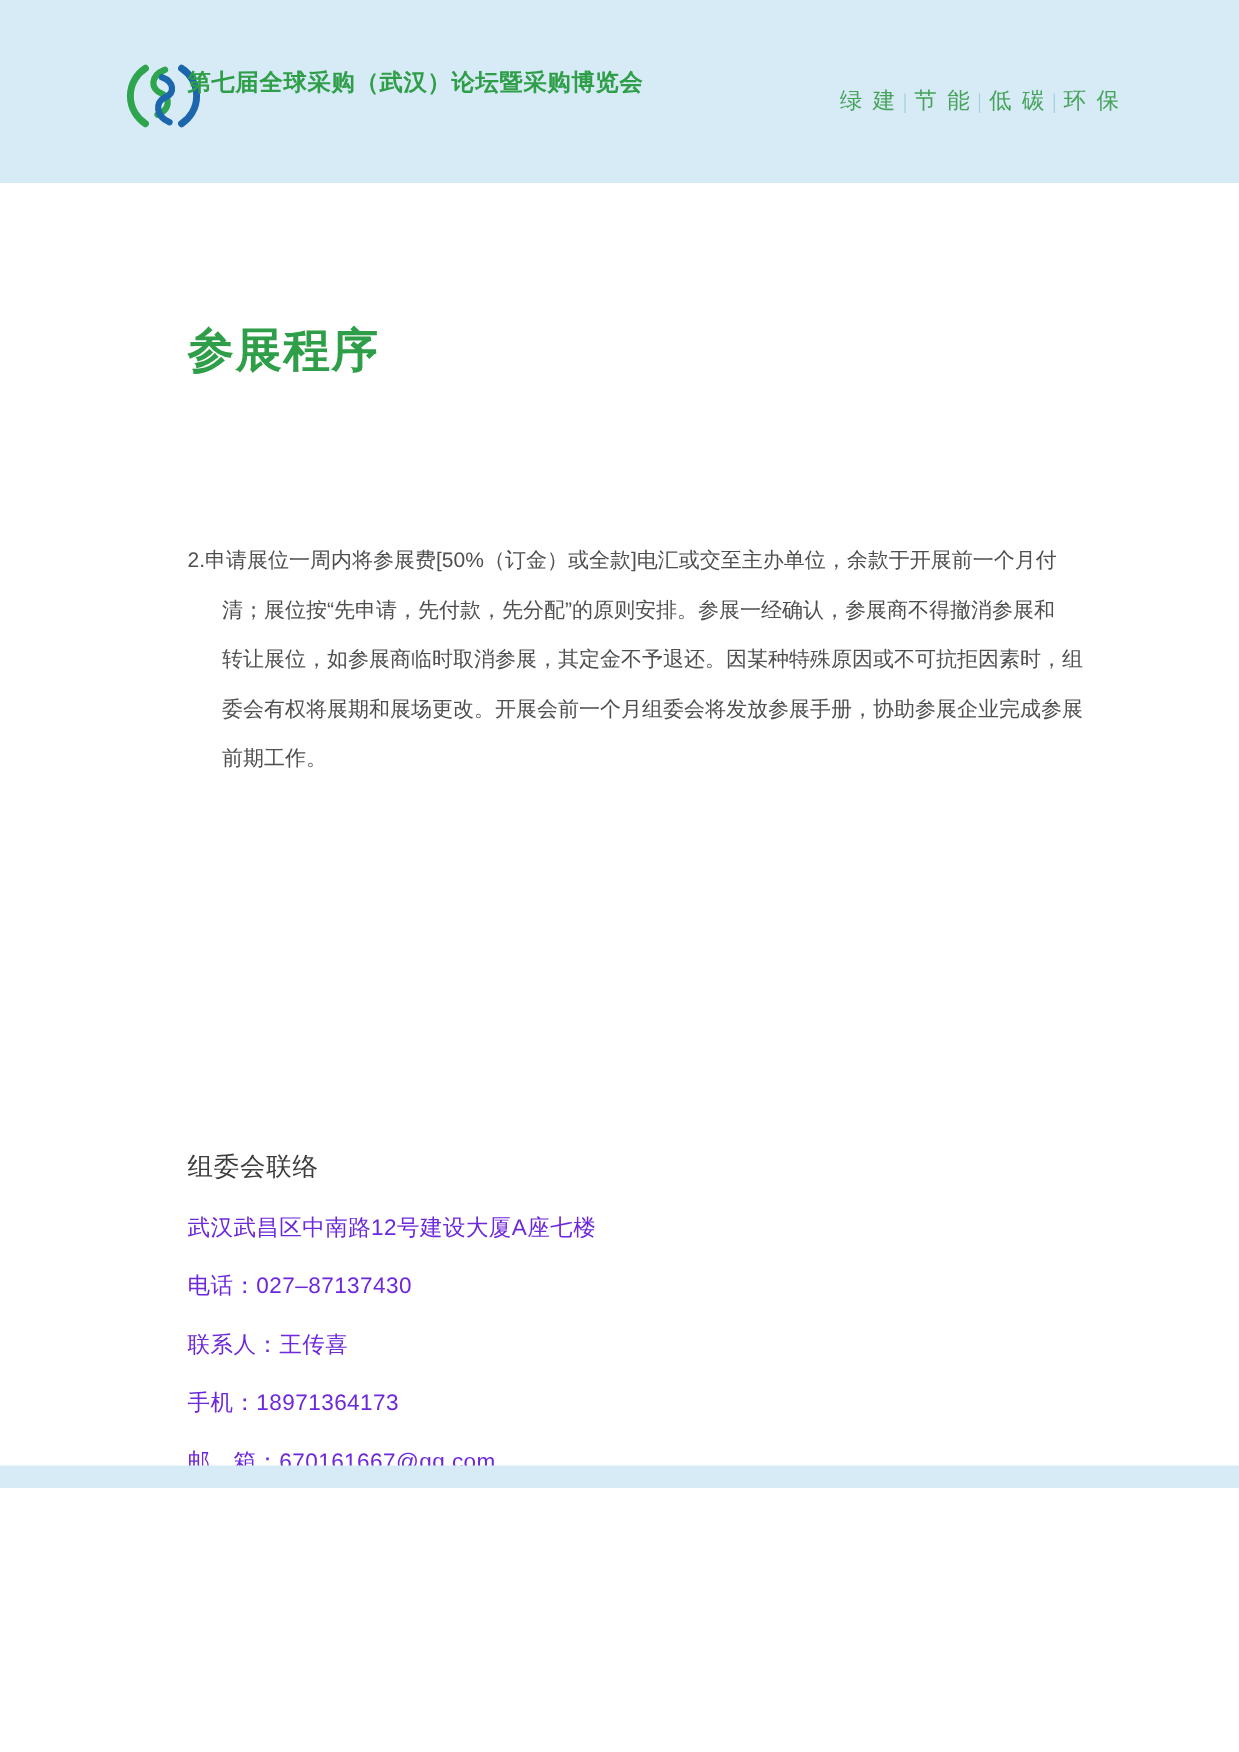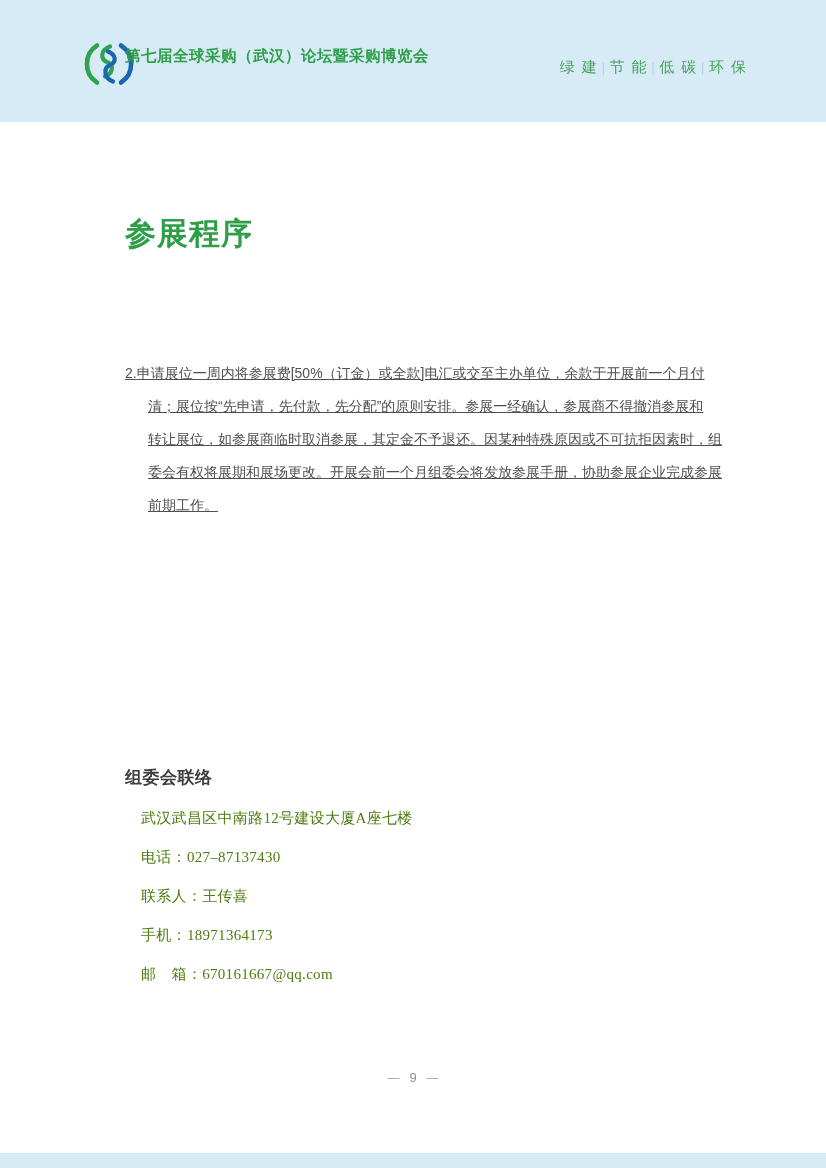--- a/index.html
+++ b/index.html
@@ -1,18 +1,18 @@
 <!DOCTYPE html>
 <html><head>
 <meta charset="utf-8">
 <style>
   html,body{margin:0;padding:0;background:#ffffff;}
   .page{
     position:relative;
-    width:826px;height:1168px;
+    width:826px;height:992px;
     background:#fff;
     overflow:hidden;
     font-family:"Liberation Sans",sans-serif;
     color:var(--body-text,#4f4f4f);
   }
   
   .header{
     position:absolute;top:0;left:0;width:826px;height:122px;
     background:var(--header-bg,#d7ebf7);
   }
@@ -40,36 +40,36 @@
     color:var(--brand-green,#2f9e48);
   }
   .para{
     position:absolute;left:125px;width:615px;
     font-size:14px;line-height:33px;color:var(--body-text,#4f4f4f);
     white-space:pre-line;
     padding-left:23px;text-indent:-23px;
   }
   .para .num{display:inline;}
   .p1{top:271px;}
-  .p2{top:357px;text-decoration:underline;}
+  .p2{top:357px;}
   .p3-head{top:523px;}
   .sublines{
     position:absolute;left:148px;top:556px;width:600px;
     font-size:14px;line-height:31px;color:var(--body-text,#4f4f4f);
     white-space:pre-line;
   }
   
   .contact-heading{
     position:absolute;left:125px;top:766px;
-    font-size:17px;font-weight:700;color:#3c3c3c;letter-spacing:.5px;
+    font-size:17px;font-weight:400;color:#3c3c3c;letter-spacing:.5px;
   }
   .contact-lines{
-    position:absolute;left:141px;top:799px;width:600px;
-    font-size:15px;line-height:39px;color:#4d7c0f;
-    white-space:pre-line;letter-spacing:.3px;font-family:Liberation Serif, serif;
+    position:absolute;left:125px;top:799px;width:600px;
+    font-size:15px;line-height:39px;color:#6d28d9;
+    white-space:pre-line;letter-spacing:.3px;
   }
   
   .footer{
     position:absolute;left:0;top:1070px;width:826px;
     text-align:center;font-size:13px;color:#8f8f8f;
   }
   .footer .dash{color:#a5a5a5;margin:0 10px;font-size:12px;}
   .bottom-strip{
     position:absolute;left:0;bottom:0;width:826px;height:15px;
     background:var(--footer-strip,#d7ebf7);

